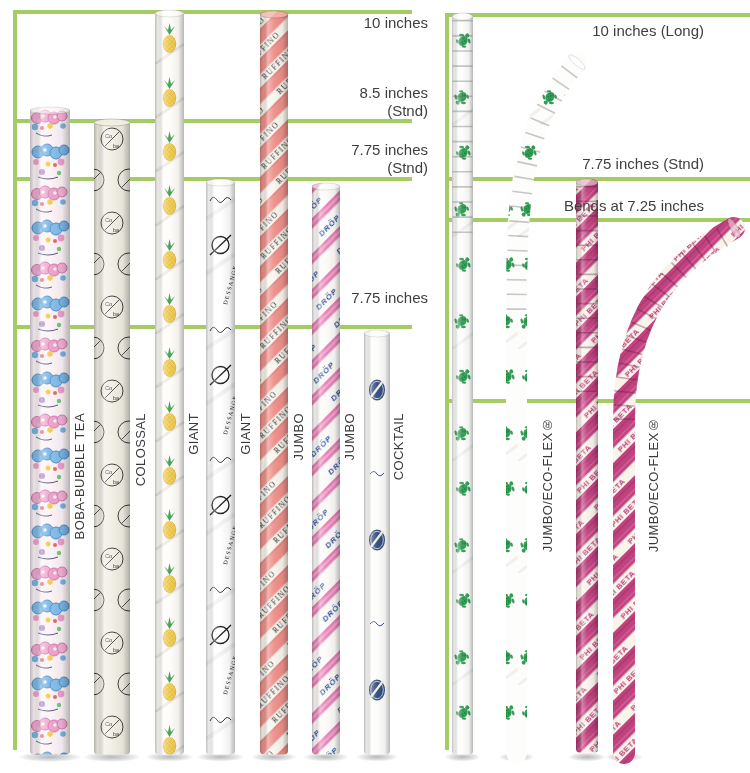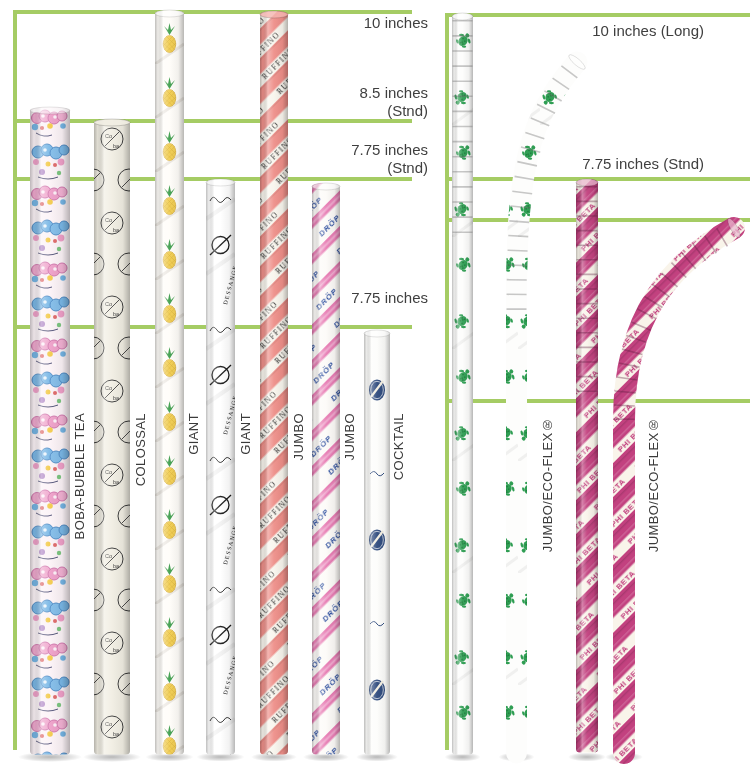--- a/index.html
+++ b/index.html
@@ -253,20 +253,23 @@
   <div class="meas lp" style="top:289px">
     <div>7.75 inches</div>
   </div>
 
   <div class="meas rp" style="top:22px">
     <div>10 inches (Long)</div>
   </div>
   <div class="meas rp" style="top:155px">
     <div>7.75 inches (Stnd)</div>
   </div>
+  <div class="meas rp" style="top:197px">
+    <div>Bends at 7.25 inches</div>
+  </div>
   <div class="meas rp" style="top:361px">
   </div>
 
   <div class="strawlabel" style="left:72px">BOBA-BUBBLE TEA</div>
   <div class="strawlabel" style="left:133px">COLOSSAL</div>
   <div class="strawlabel" style="left:186px">GIANT</div>
   <div class="strawlabel" style="left:238px">GIANT</div>
   <div class="strawlabel" style="left:291px">JUMBO</div>
   <div class="strawlabel" style="left:342px">JUMBO</div>
   <div class="strawlabel" style="left:391px">COCKTAIL</div>

